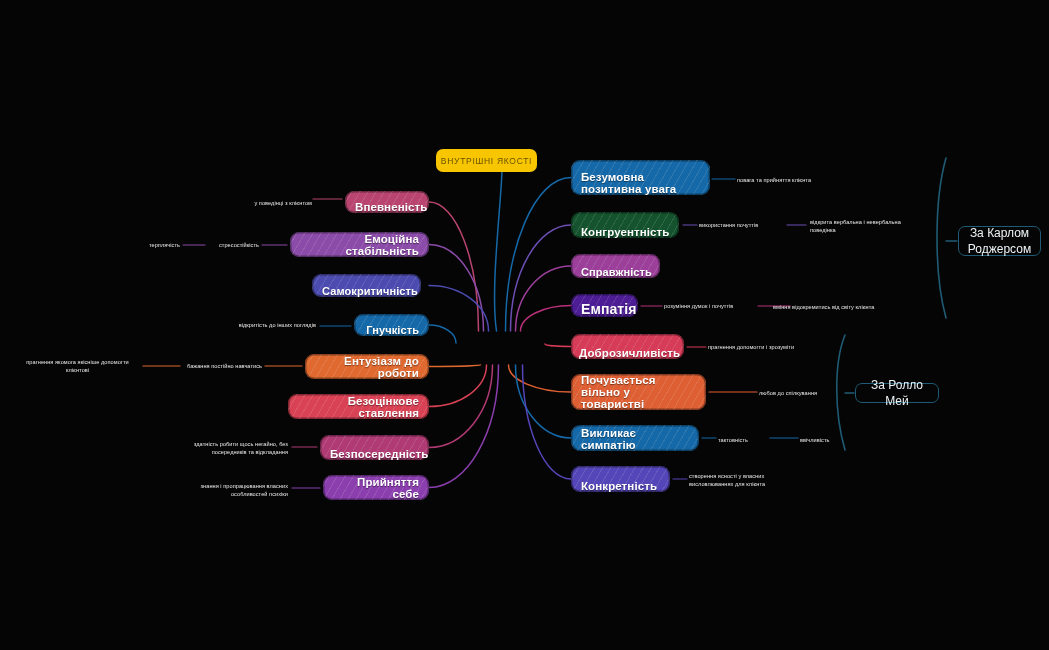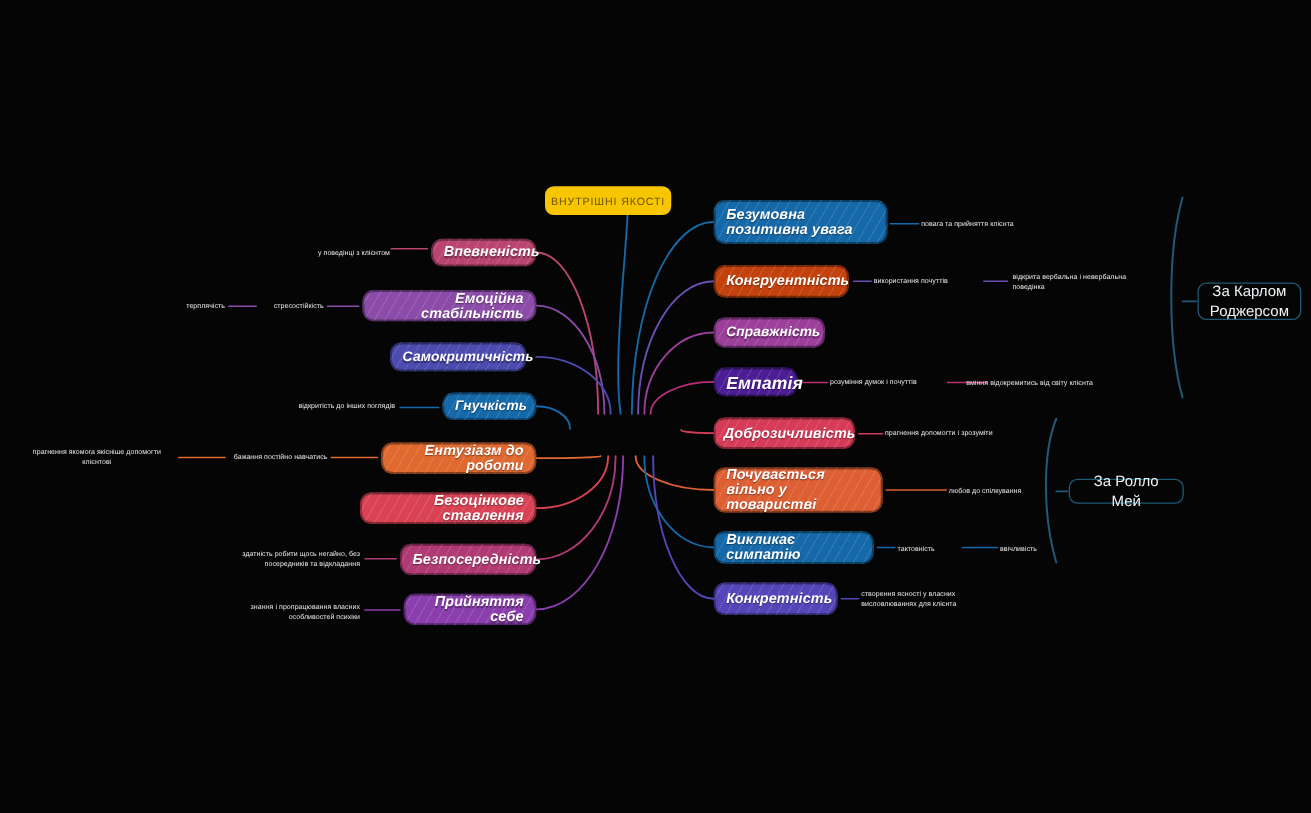--- a/index.html
+++ b/index.html
@@ -9,27 +9,26 @@
     font-family:"Liberation Sans","DejaVu Sans",sans-serif;
     background:#050505;
   }
   #canvas{position:absolute;inset:0;width:1049px;height:650px;}
   #edges{position:absolute;left:0;top:0;width:1049px;height:650px;pointer-events:none;}
 
   
   .node{
     position:absolute;box-sizing:border-box;
     border-radius:9px;
-    display:flex;align-items:center;
+    display:flex;align-items:flex-end;
     color:#ffffff;font-weight:bold;
     letter-spacing:.1px;
     text-shadow:0 1px 1px rgba(0,0,0,.45);
     background-repeat:repeat;
     z-index:5;
-    font-style:italic;
   }
   .node .txt{position:relative;z-index:2;width:100%;}
   
   .node::after{
     content:"";position:absolute;inset:0;border-radius:9px;
     background-image:repeating-linear-gradient(
         -60deg,
         rgba(255,255,255,.11) 0px,
         rgba(255,255,255,.11) 1px,
         rgba(255,255,255,0) 1px,
@@ -156,21 +155,21 @@
       </div>
       <div class="node lvl1 lft" style="left: 323px; top: 475px; width: 106px; height: 25px; background: rgb(139, 63, 174); font-size: 11.5px;">
         <span class="txt">Прийняття себе</span>
       </div>
     </div>
 
   <div id="right-nodes">
       <div class="node lvl1 rgt" style="left: 571px; top: 160px; width: 139px; height: 35px; background: rgb(21, 105, 168); font-size: 11.5px;">
         <span class="txt">Безумовна позитивна увага</span>
       </div>
-      <div class="node lvl1 rgt" style="left: 571px; top: 212px; width: 108px; height: 26px; background: #c2410c; font-size: 11.5px;">
+      <div class="node lvl1 rgt" style="left: 571px; top: 212px; width: 108px; height: 26px; background: #14532d; font-size: 11.5px;">
         <span class="txt">Конгруентність</span>
       </div>
       <div class="node lvl1 rgt" style="left: 571px; top: 254px; width: 89px; height: 24px; background: rgb(155, 63, 155); font-size: 11px;">
         <span class="txt">Справжність</span>
       </div>
       <div class="node lvl1 rgt" style="left: 571px; top: 294px; width: 67px; height: 23px; background: #4c1d95; font-size: 14px;">
         <span class="txt">Емпатія</span>
       </div>
       <div class="node lvl1 rgt" style="left: 571px; top: 334px; width: 113px; height: 25px; background: rgb(214, 59, 88); font-size: 11.5px; padding-left: 8px;">
         <span class="txt">Доброзичливість</span>
@@ -207,17 +206,17 @@
       <div class="leaf l" style="left: 759px; top: 389px; width: 78px;">любов до спілкування</div>
       <div class="leaf l" style="left: 718px; top: 436px; width: 48px;">тактовність</div>
       <div class="leaf l" style="left: 800px; top: 436px; width: 44px;">ввічливість</div>
       <div class="leaf l" style="left: 689px; top: 472px; width: 100px;">створення ясності у власних
 висловлюваннях для клієнта</div>
     </div>
 
   <div class="grouplbl" style="left:958px;top:226px;width:83px;height:30px;">
     <span>За Карлом Роджерсом</span>
   </div>
-  <div class="grouplbl" style="left:855px;top:383px;width:92px;height:20px;">
+  <div class="grouplbl" style="left:855px;top:383px;width:84px;height:20px;">
     <span>За Ролло Мей</span>
   </div>
 
 </div>
 
 </body></html>

